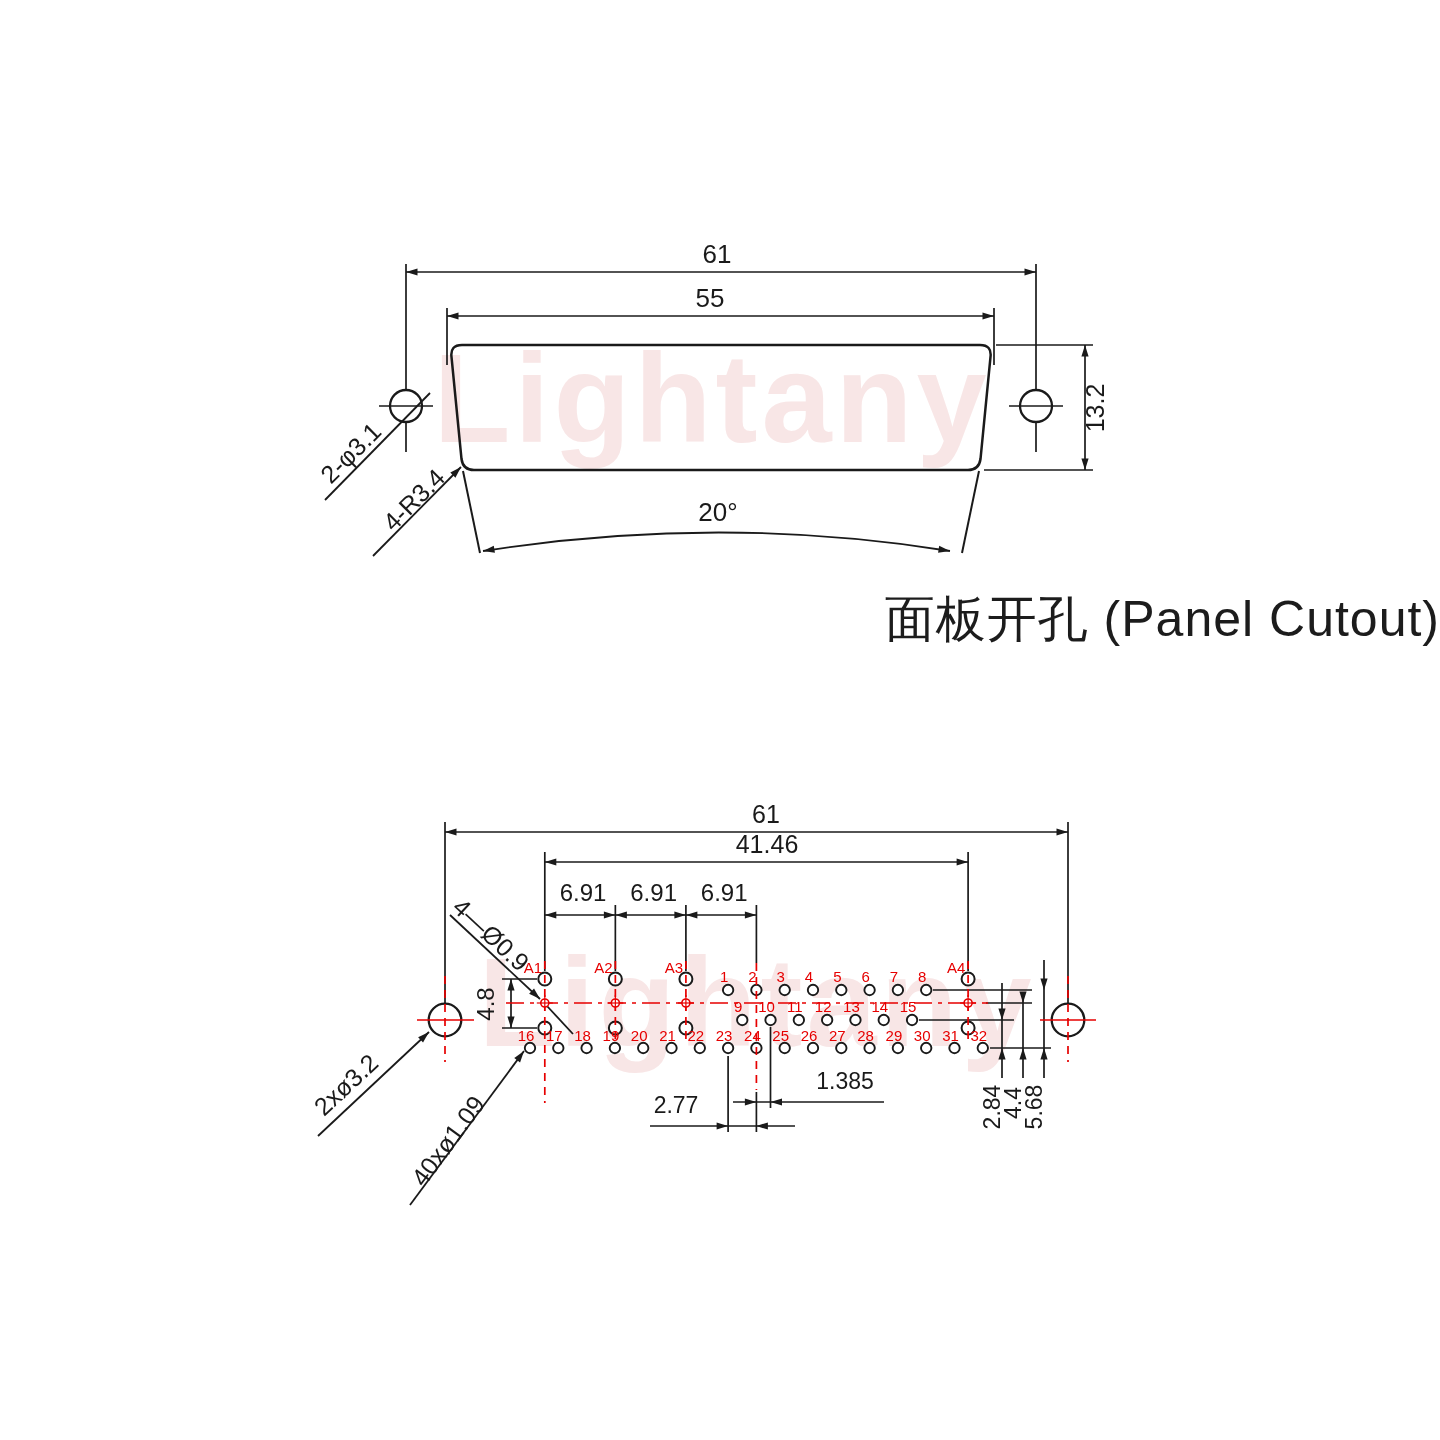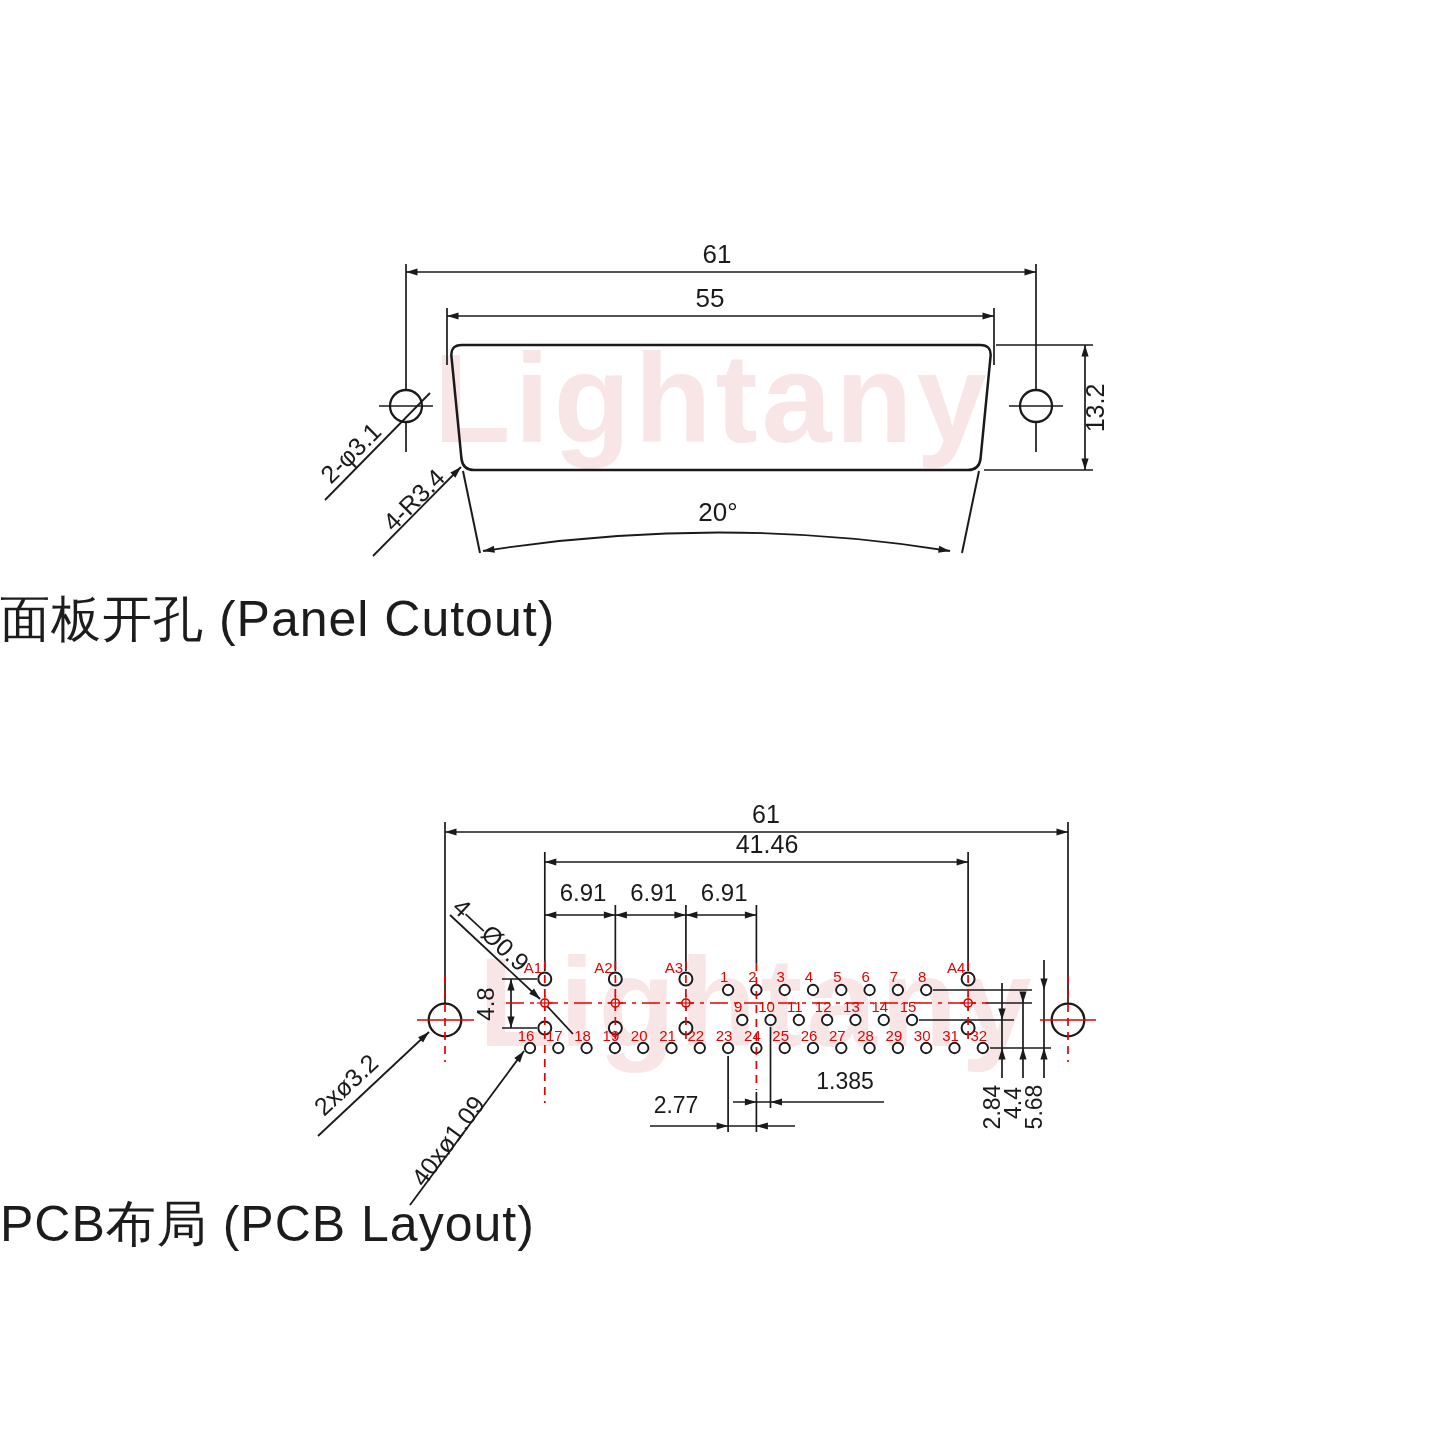--- a/index.html
+++ b/index.html
@@ -1,19 +1,19 @@
 <!DOCTYPE html>
 <html><head>
 <meta charset="utf-8">
 <style>
   html,body{margin:0;padding:0;background:#ffffff;}
   .canvas{position:relative;width:1440px;height:1440px;background:#ffffff;overflow:hidden;
           font-family:"Liberation Sans", sans-serif;}
   #drawing{position:absolute;left:0;top:0;}
-  .title{position:absolute;left:0;width:1440px;text-align:left;color:#1c1c1c;
+  .title{position:absolute;left:0;width:1440px;text-align:right;color:#1c1c1c;
          font-size:50px;font-weight:500;letter-spacing:1px;
          font-family:"Liberation Sans", sans-serif;}
   #panel-title{top:586px;}
   #pcb-title{top:1191px;}
 </style>
 </head>
 <body>
 
 <div class="canvas">
   <svg id="drawing" width="1440" height="1440" viewBox="0 0 1440 1440">
@@ -222,14 +222,13 @@
         <text x="0" y="0" fill="#e60000" font-size="15" text-anchor="middle" font-weight="normal" transform="translate(809,1041)">26</text>
         <text x="0" y="0" fill="#e60000" font-size="15" text-anchor="middle" font-weight="normal" transform="translate(837.3,1041)">27</text>
         <text x="0" y="0" fill="#e60000" font-size="15" text-anchor="middle" font-weight="normal" transform="translate(865.6,1041)">28</text>
         <text x="0" y="0" fill="#e60000" font-size="15" text-anchor="middle" font-weight="normal" transform="translate(893.9000000000001,1041)">29</text>
         <text x="0" y="0" fill="#e60000" font-size="15" text-anchor="middle" font-weight="normal" transform="translate(922.2,1041)">30</text>
         <text x="0" y="0" fill="#e60000" font-size="15" text-anchor="middle" font-weight="normal" transform="translate(950.5,1041)">31</text>
         <text x="0" y="0" fill="#e60000" font-size="15" text-anchor="middle" font-weight="normal" transform="translate(978.8,1041)">32</text>
       </g>
     </svg>
   <div class="title" id="panel-title">面板开孔 (Panel Cutout)</div>
-  <div class="title" id="pcb-title">PCB布局 (PCB Layout)</div>
 </div>
 
 </body></html>

